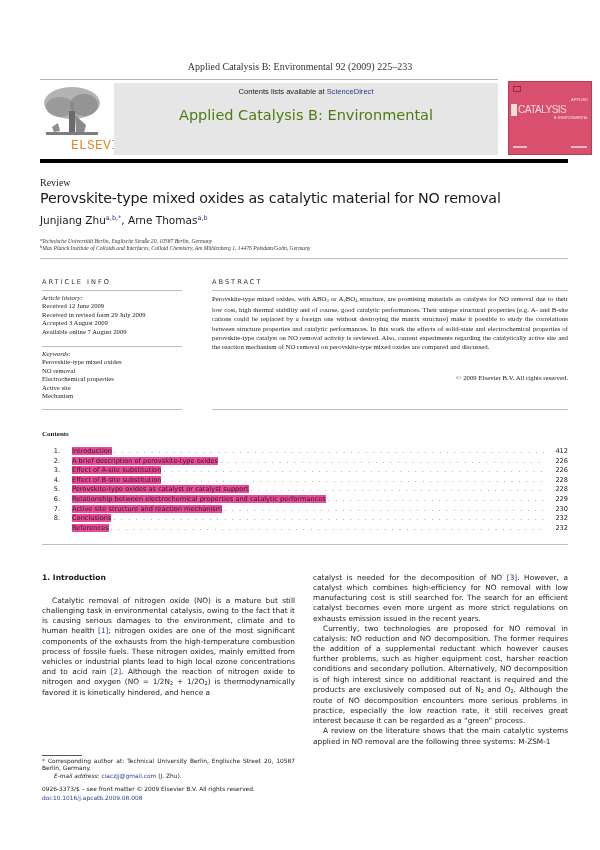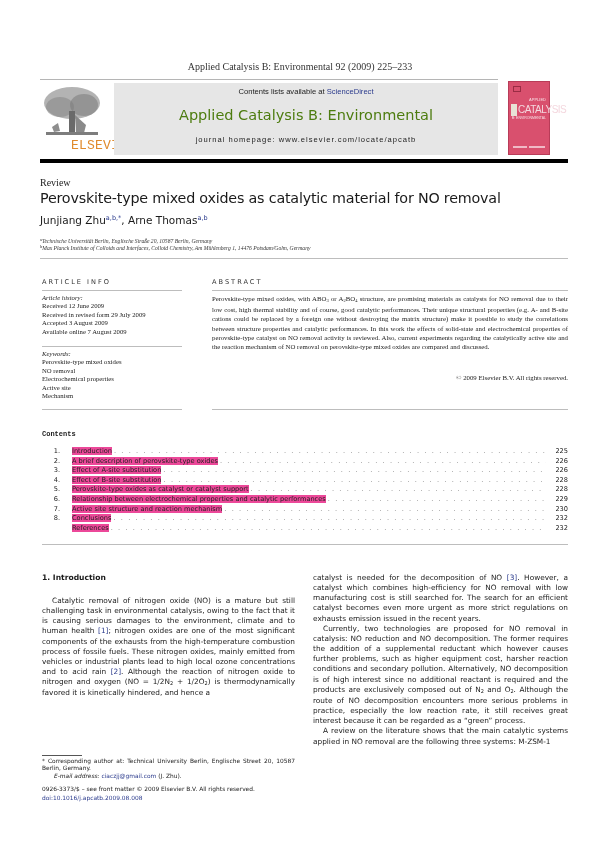--- a/index.html
+++ b/index.html
@@ -13,21 +13,21 @@
     .logo { position: absolute; top: 4px; left: 0; width: 64px; height: 72px; }
     .logo .tree { position: absolute; top: 2px; left: 2px; width: 60px; height: 54px; }
     .logo .wordmark { position: absolute; bottom: 2px; left: 0; width: 64px; text-align: center; font-family: Liberation Mono, monospace; font-size: 13px; color: #e08a2c; letter-spacing: 0.2px; margin-left: 31px; }
 
     .journal-band { position: absolute; top: 4px; left: 74px; width: 384px; height: 72px; background: #e6e6e6; text-align: center; }
     .journal-band .sd-line { margin-top: 4px; font-family: "Liberation Sans", sans-serif; font-size: 7.6px; color: #222; }
     .journal-band .sd-line a { color: #2a3a8c; text-decoration: none; }
     .journal-band .jtitle { margin-top: 11px; font-family: "DejaVu Sans", sans-serif; font-size: 14.5px; color: #4d7c0f; }
     .journal-band .homepage { margin-top: 12px; font-family: "Liberation Sans", sans-serif; font-size: 7.6px; letter-spacing: 1px; color: #222; }
 
-    .cover { position: absolute; top: 2px; left: 468px; width: 42px; height: 74px; background: #d9506e; border: 1px solid #b83c58; }
+    .cover { position: absolute; top: 2px; left: 468px; width: 84px; height: 74px; background: #d9506e; border: 1px solid #b83c58; }
     .cover .small-top { position: absolute; top: 4px; left: 4px; width: 8px; height: 6px; border: 1px solid #9a2c44; }
     .cover .cat-box { position: absolute; top: 22px; left: 2px; width: 6px; height: 12px; background: #e8e3d6; }
     .cover .cat-word { position: absolute; top: 22px; left: 9px; font-family: "Liberation Sans", sans-serif; font-size: 10px; color: #f4d7de; letter-spacing: -0.5px; }
     .cover .applied { position: absolute; top: 15px; right: 3px; font-family: "Liberation Sans", sans-serif; font-size: 4px; color: #f7dfe5; }
     .cover .env { position: absolute; top: 34px; right: 3px; font-family: "Liberation Sans", sans-serif; font-size: 3.5px; color: #f7dfe5; }
     .cover .foot-l { position: absolute; bottom: 6px; left: 4px; width: 14px; height: 2px; background: #f0b9c6; }
     .cover .foot-r { position: absolute; bottom: 6px; right: 4px; width: 16px; height: 2px; background: #f0b9c6; }
 
     .thick-rule { position: absolute; top: 159px; left: 40px; width: 528px; height: 4px; background: #000; }
 
@@ -53,21 +53,21 @@
     .ai-rule2 { position: absolute; top: 346px; left: 42px; width: 140px; height: 1px; background: #bdbdbd; }
     .keywords { top: 350px; }
 
     .abstract-text { position: absolute; top: 294px; left: 212px; width: 356px; font-size: 6.8px; line-height: 9.2px; text-align: justify; color: #222; }
     .abstract-text sub { font-size: 4.5px; vertical-align: -1px; }
     .copyright { position: absolute; top: 374px; left: 212px; width: 356px; text-align: right; font-size: 6.8px; color: #222; }
 
     .ai-rule3 { position: absolute; top: 409px; left: 42px; width: 140px; height: 1px; background: #bdbdbd; }
     .ab-rule2 { position: absolute; top: 409px; left: 212px; width: 356px; height: 1px; background: #bdbdbd; }
 
-    .contents-title { position: absolute; top: 430px; left: 42px; font-family: Liberation Mono, monospace; font-weight: bold; font-size: 7px; color: #1a1a1a; }
+    .contents-title { position: absolute; top: 430px; left: 42px; font-family: Liberation Serif, serif; font-weight: bold; font-size: 7px; color: #1a1a1a; }
     .toc { position: absolute; top: 447px; left: 42px; width: 526px; }
     .toc-row { position: relative; height: 9.6px; font-family: "DejaVu Sans", sans-serif; font-size: 6.6px; color: #222; display: flex; align-items: baseline; }
     .toc-row .num { width: 18px; text-align: right; padding-right: 0px; flex: 0 0 18px; }
     .toc-row .ttl { margin-left: 12px; white-space: nowrap; background: #ec4899; }
     .toc-row .dots { flex: 1; overflow: hidden; white-space: nowrap; color: #777; letter-spacing: 1.6px; margin: 0 4px 0 2px; }
     .toc-row .pg { flex: 0 0 18px; text-align: right; }
     .rule-contents { position: absolute; top: 544px; left: 42px; width: 526px; height: 1px; background: #bdbdbd; }
 
     .col { position: absolute; font-family: "DejaVu Sans", sans-serif; font-size: 7.35px; line-height: 10.15px; color: #1a1a1a; text-align: justify; }
     .col.left { top: 596px; left: 42px; width: 253px; }
@@ -103,21 +103,20 @@
       <path d="M33 30 L44 40 L42 48 L34 48 Z" fill="#8a8a8a"></path>
       <rect x="4" y="47" width="52" height="3" fill="#7d7d7d"></rect>
       <path d="M10 42 L16 38 L18 46 L12 47 Z" fill="#8e8e8e"></path>
     </svg>
     <div class="wordmark">ELSEVIER</div>
   </div>
 
   <div class="journal-band">
     <div class="sd-line"><span>Contents lists available at </span><a>ScienceDirect</a></div>
     <div class="jtitle">Applied Catalysis B: Environmental</div>
-    <div class="homepage">journal homepage: www.elsevier.com/locate/apcatb</div>
   </div>
 
   <div class="cover">
     <div class="small-top"></div>
     <div class="applied">APPLIED</div>
     <div class="cat-box"></div>
     <div class="cat-word">CATALYSIS</div>
     <div class="env">B: ENVIRONMENTAL</div>
     <div class="foot-l"></div>
     <div class="foot-r"></div>
@@ -161,21 +160,21 @@
 
 <div class="ai-rule3"></div>
 <div class="ab-rule2"></div>
 
 <div class="contents-title">Contents</div>
 <div class="toc">
   <div class="toc-row">
       <span class="num">1.</span>
       <span class="ttl">Introduction</span>
       <span class="dots">. . . . . . . . . . . . . . . . . . . . . . . . . . . . . . . . . . . . . . . . . . . . . . . . . . . . . . . . . . . . . . . . . . . . . . . . . . . . . . . . . . . . . . . . . . . . . . . . . . . . . . . . . . . . . . . . . . . . . . .</span>
-      <span class="pg">225</span>
+      <span class="pg">412</span>
     </div>
   <div class="toc-row">
       <span class="num">2.</span>
       <span class="ttl">A brief description of perovskite-type oxides</span>
       <span class="dots">. . . . . . . . . . . . . . . . . . . . . . . . . . . . . . . . . . . . . . . . . . . . . . . . . . . . . . . . . . . . . . . . . . . . . . . . . . . . . . . . . . . . . . . . . . . . . . . . . . . . . . . . . . . . . . . . . . . . . . .</span>
       <span class="pg">226</span>
     </div>
   <div class="toc-row">
       <span class="num">3.</span>
       <span class="ttl">Effect of A-site substitution</span>

